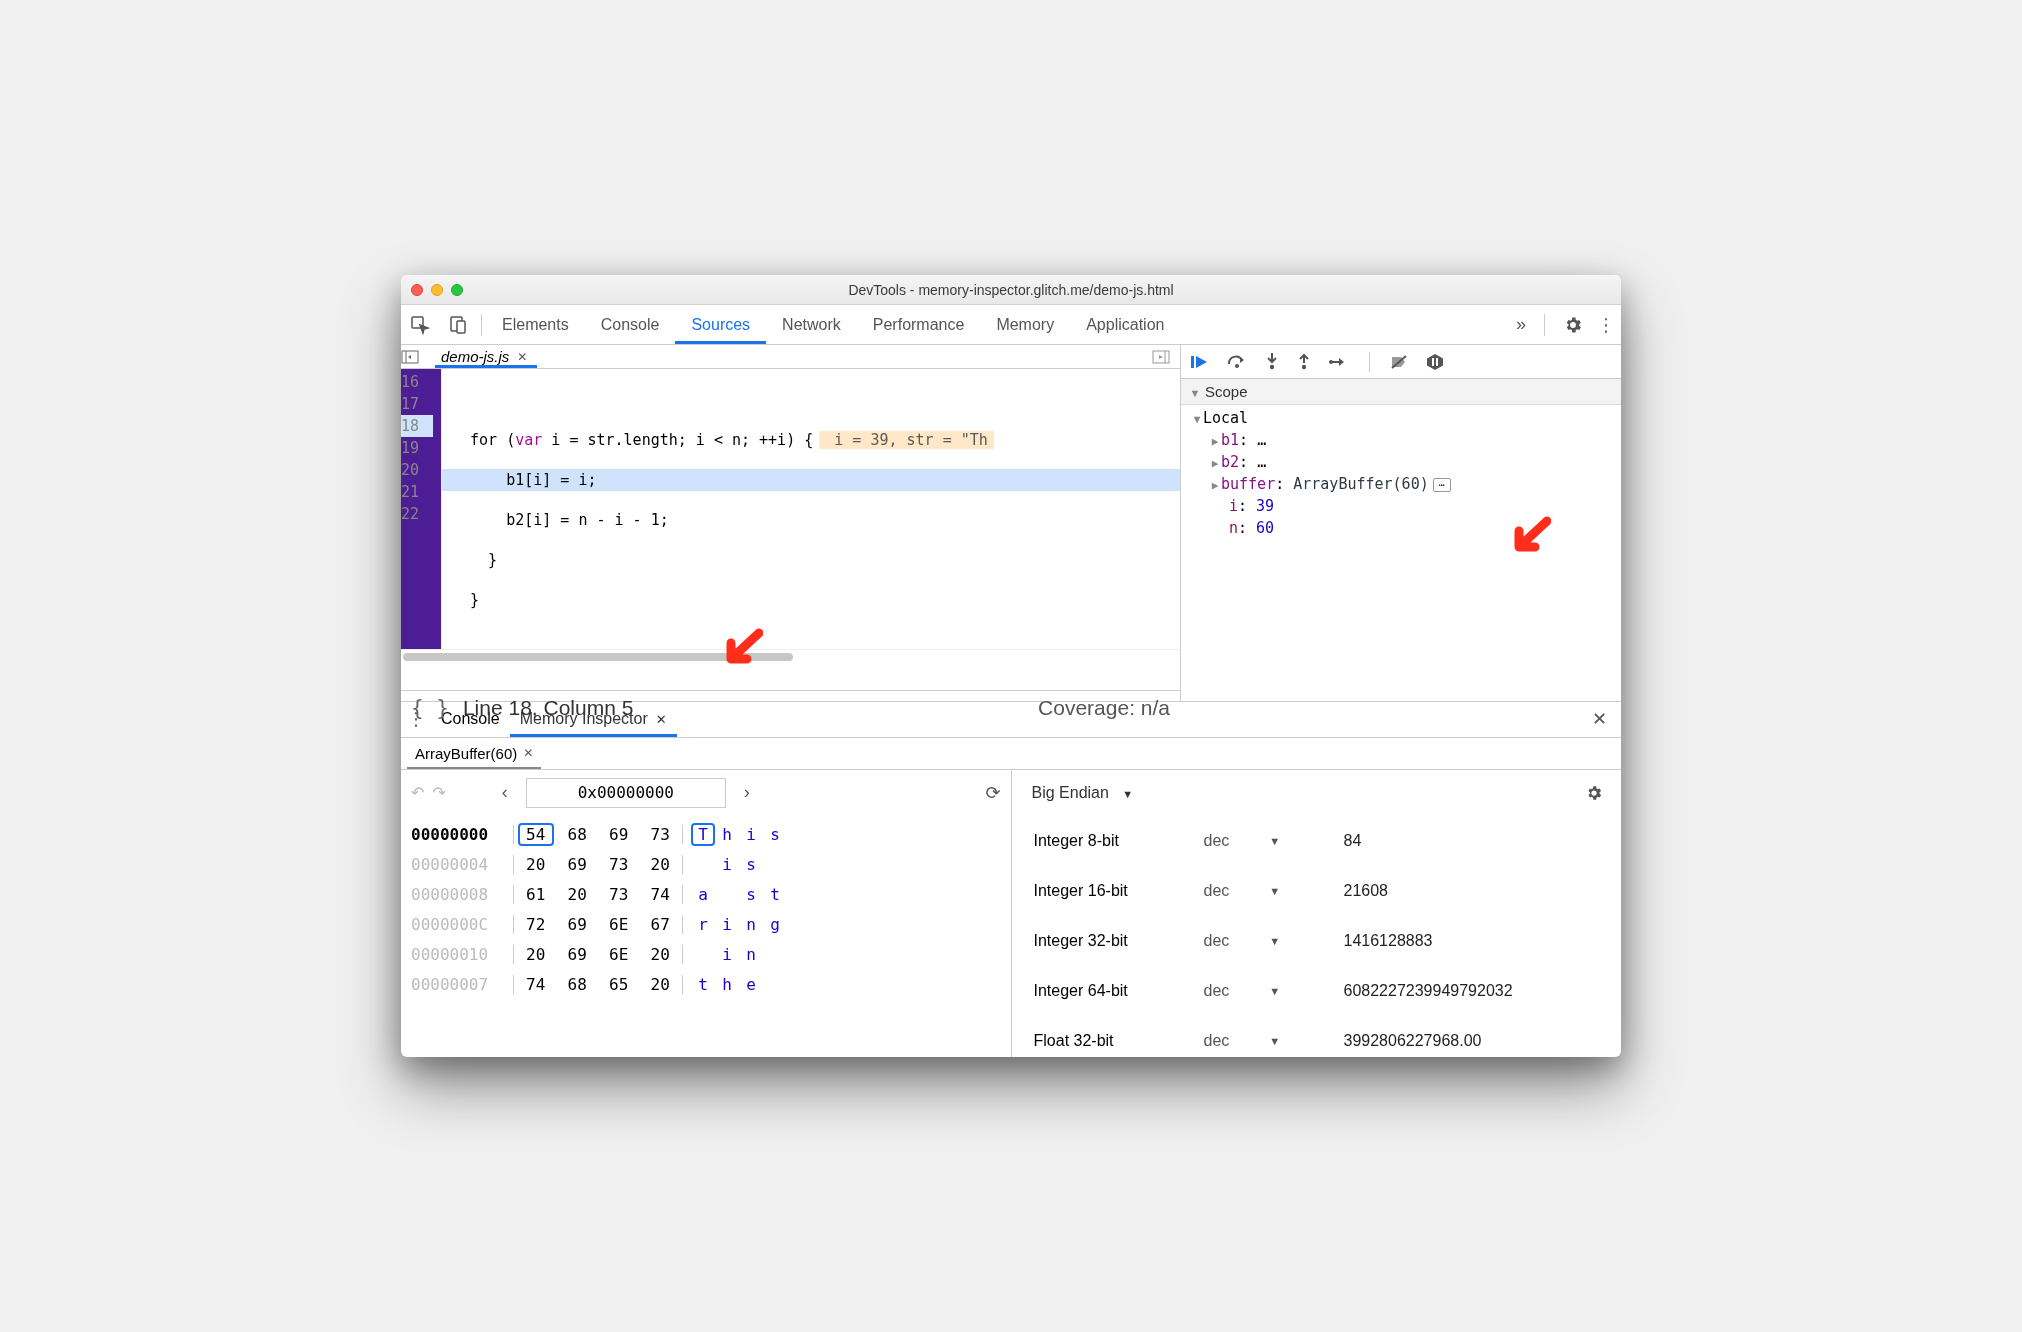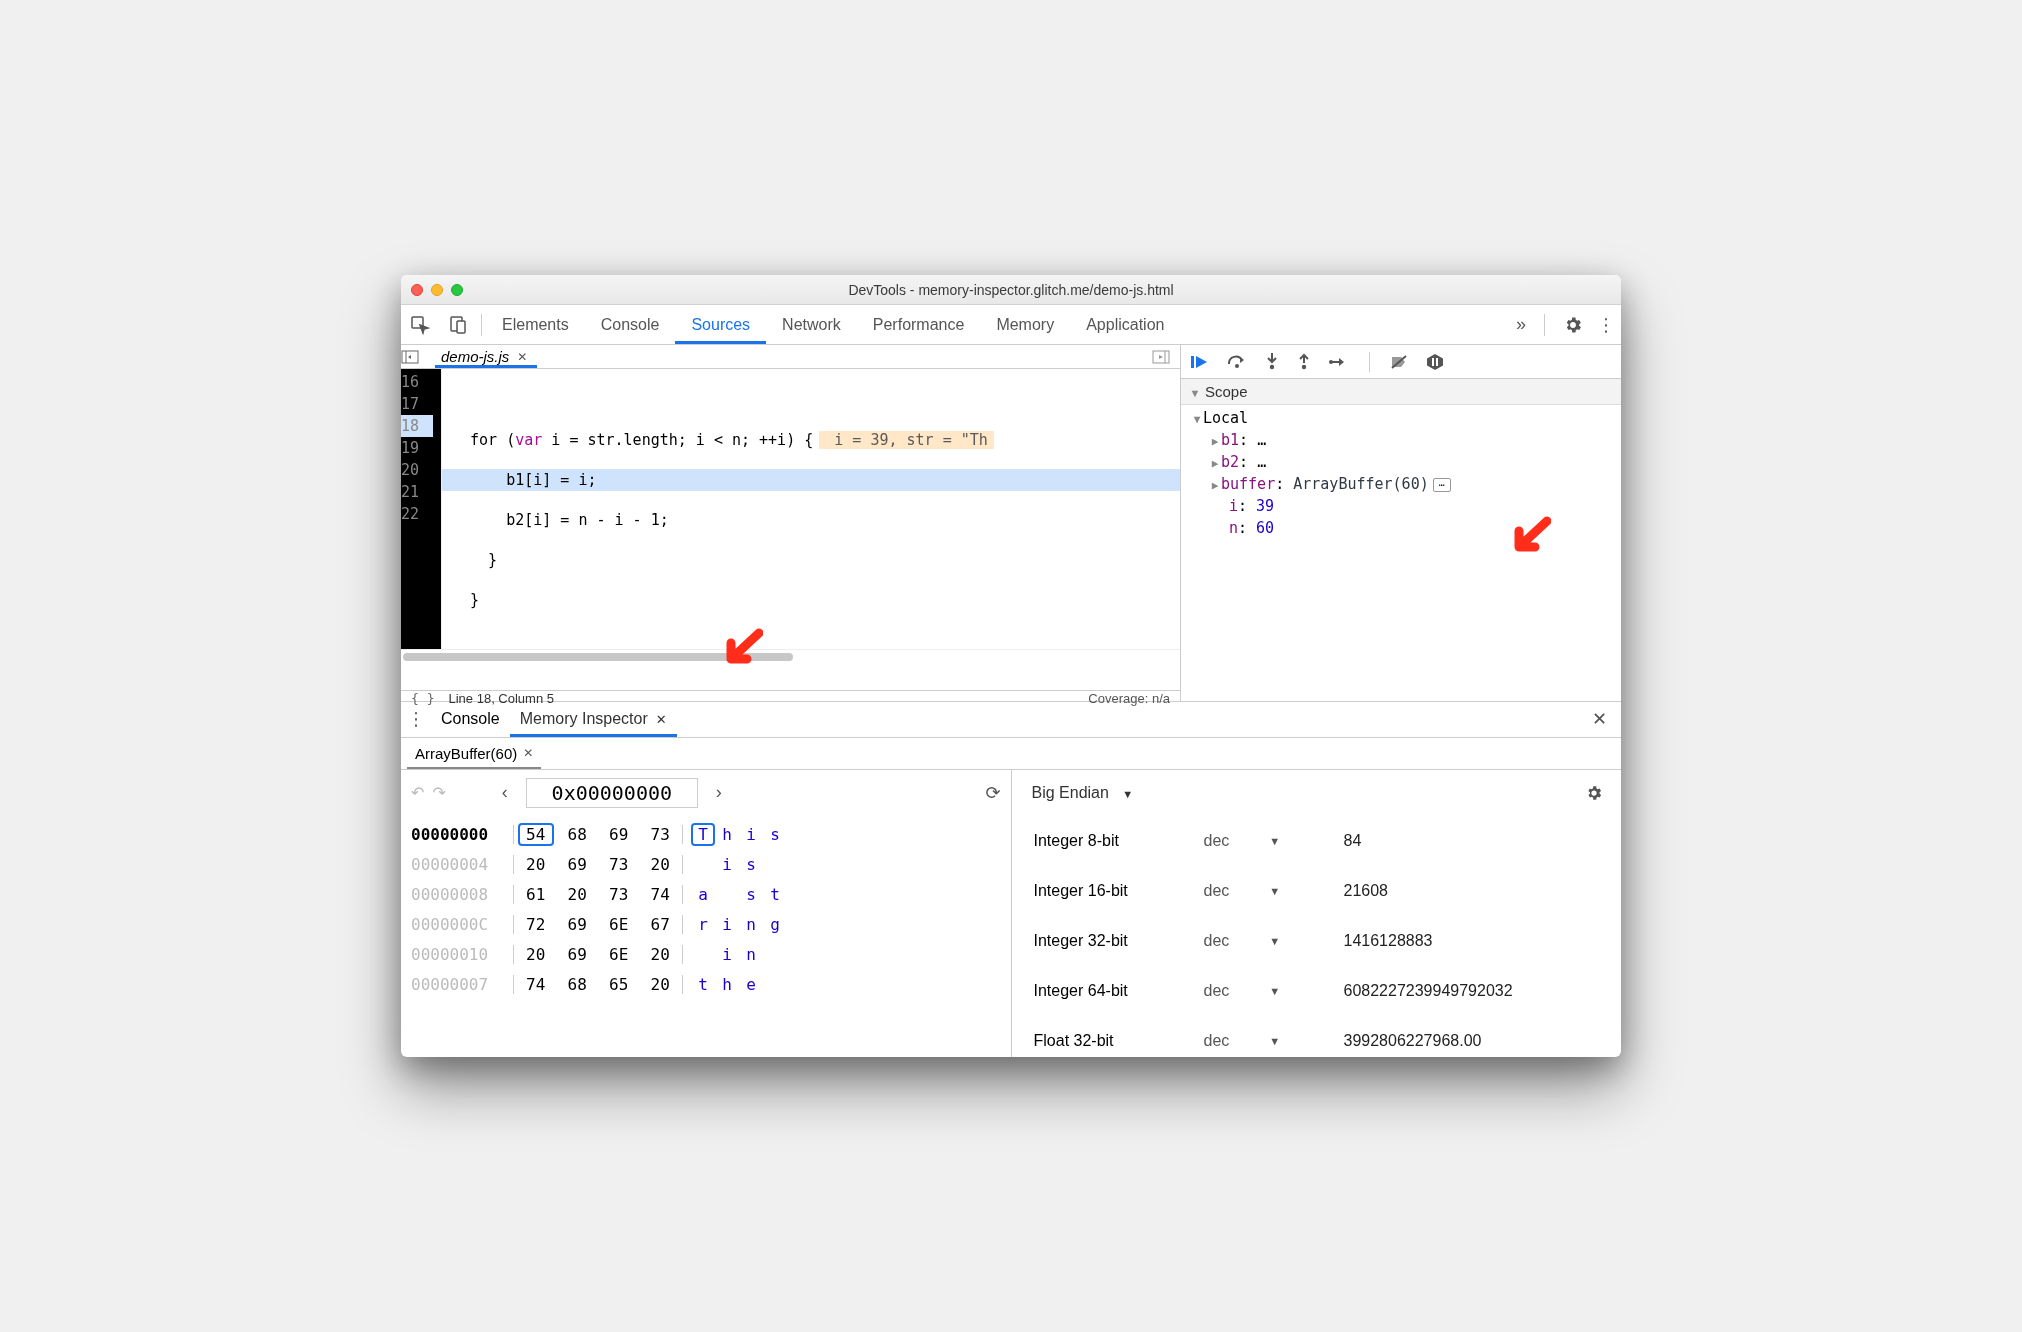--- a/index.html
+++ b/index.html
@@ -41,35 +41,35 @@
   .mid { display:flex; flex:1 1 0; min-height:0; }
   .sources { flex: 1 1 0; display:flex; flex-direction:column; border-right:1px solid #ccc; min-width:0; position:relative;}
   .filetabs { height:34px; border-bottom:1px solid #ccc; display:flex; align-items:center; font-size:15px;}
   .filetabs .ico { width:34px; text-align:center; color:#666;}
   .filetabs .ftab { padding:0 10px 0 6px; height:100%; display:flex; align-items:center; gap:8px; font-style:italic;}
   .filetabs .ftab.active { border-bottom: 3px solid #1a73e8; padding-top:3px;}
   .ftab .x { font-style:normal; color:#555; font-size:12px;}
   .filetabs .rightico { margin-left:auto; padding-right:10px; color:#888;}
   
   .code { display:flex; font-family: Menlo, Consolas, monospace; font-size:15px; overflow:hidden; flex:0 0 auto; position:relative; }
-  .linenos { background:#000000; color:#888; text-align:right; padding: 2px 8px 2px 0; border-right:1px solid #eee; }
+  .linenos { background:#4c1d95; color:#888; text-align:right; padding: 2px 8px 2px 0; border-right:1px solid #eee; }
   .linenos div { height:22px; line-height:22px; padding-right:14px;}
   .linenos div.cur { background:#cfe3fc; position:relative;}
   .linenos div.cur::after{
     content:''; position:absolute; right:-10px; top:0; border:11px solid transparent; border-left-color:#cfe3fc;
   }
   .codetxt { flex:1; padding:2px 0; white-space:pre; overflow:hidden; }
   .codetxt div { height:22px; line-height:22px; padding-left: 28px;}
   .codetxt div.cur { background:#cfe3fc;}
   .kw{color:#aa0d91;}
   .inline-hint{ background:#ffe7c7; color:#5a5a5a; padding:0 6px; margin-left:6px;}
   .hscroll { height:14px; background:#fafafa; border-top:1px solid #eee; position:relative;}
   .hscroll .thumb { position:absolute; left:2px; top:3px; height:8px; width:50%; background:#c7c7c7; border-radius:5px;}
   
-  .statusbar { height:34px; border-top:1px solid #ccc; display:flex; align-items:center; font-size:13px; padding:0 10px; color:#333;margin-top:40px;}
+  .statusbar { height:34px; border-top:1px solid #ccc; display:flex; align-items:center; font-size:21px; padding:8px 10px; color:#333;margin-top:40px;}
   .statusbar .brace { font-family:Menlo,monospace; color:#666; margin-right:14px;}
   .statusbar .cov { margin-left:auto; color:#555;}
   
   .debugpane { width:440px; display:flex; flex-direction:column; font-size:15px; overflow:hidden; }
   .dbgtoolbar { height:34px; display:flex; align-items:center; gap:18px; padding:0 10px; border-bottom:1px solid #ccc; color:#555;}
   .dbgtoolbar .resume { color:#1a73e8;}
   .dsep{width:1px; height:20px; background:#ccc; margin:0 2px;}
   .scopehdr { background:#f3f3f3; border-bottom:1px solid #ddd; padding:4px 8px; font-size:15px; color:#333;}
   .scopehdr .tri{ font-size:11px; color:#888; margin-right:4px;}
   .scopetree { font-family: Menlo, Consolas, monospace; font-size:15px; padding: 2px 0; }
@@ -87,21 +87,21 @@
   .drawertabs .close { margin-left:auto; padding-right:14px; color:#555; font-size:18px;}
   
   .innertabs { height:32px; display:flex; align-items:center; font-size:15px; border-bottom:1px solid #ccc; padding-left:6px;}
   .innertabs .itab{ padding:0 8px; height:100%; display:flex; align-items:center; gap:6px; border-bottom:2px solid #888; padding-top:2px;}
   .itab .x{font-size:12px; color:#555;}
   
   .memgrid { display:flex; flex:1 1 0; min-height:0; }
   .hexpanel, .valpanel { flex:1 1 0; display:flex; flex-direction:column; }
   .hexpanel { border-right:1px solid #ccc;}
   .panelbar { height:46px; display:flex; align-items:center; padding:0 10px; gap:8px; color:#555;}
-  .panelbar .addrbox { width:172px; height:30px; border:1px solid #ccc; text-align:center; font-family:Menlo,monospace; font-size:20px; }
+  .panelbar .addrbox { width:200px; height:30px; border:1px solid #ccc; text-align:center; font-family:Menlo,monospace; font-size:16px; }
   .panelbar .navbtn { width:26px; text-align:center; font-size:18px; color:#555;}
   .spacer{flex:1;}
   
   .hextable { font-family: Menlo, Consolas, monospace; font-size:16px; padding: 4px 0 4px 10px;}
   .hextable .hrow{ display:flex; height:30px; align-items:center;}
   .hcol-addr{ width:102px; color:#bbb;}
   .hrow:first-child .hcol-addr{color:#000; font-weight:bold;}
   .hcol-bytes{ width:170px; display:flex; gap:10px; border-left:1px solid #ccc;border-right:1px solid #ccc; padding:0 6px;}
   .byte{width:34px; text-align:center;}
   .byte.sel{outline:2px solid #1a73e8; border-radius:2px; color:#000;}

